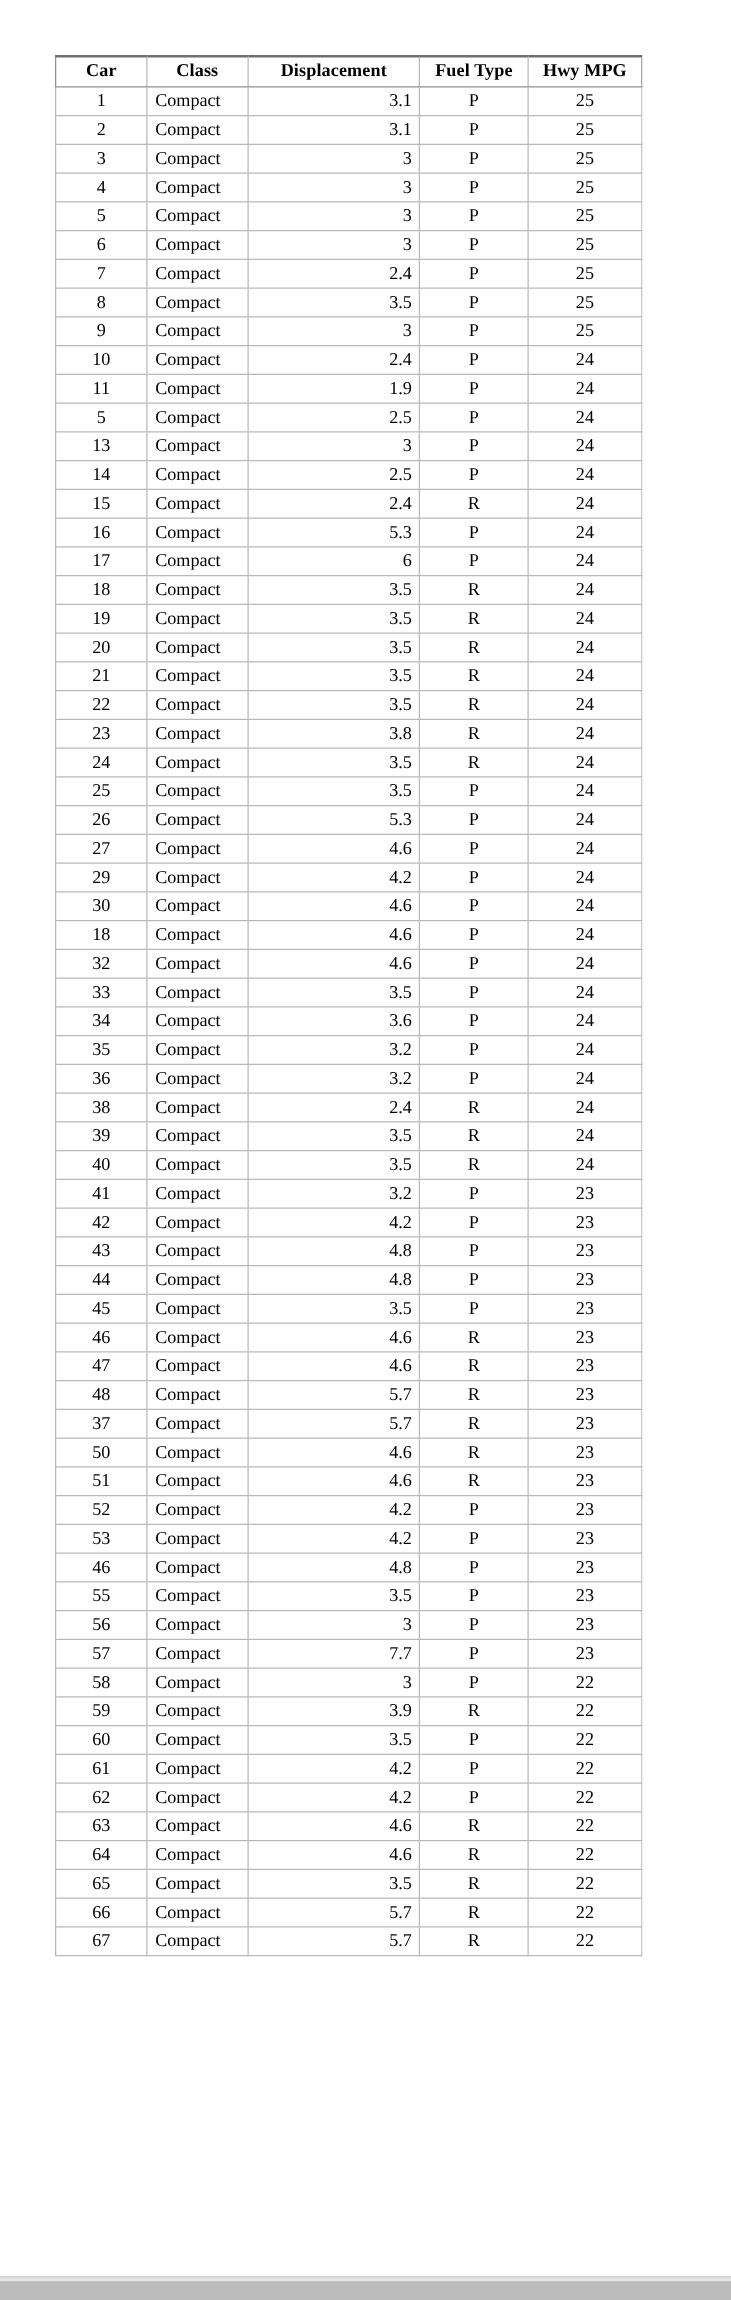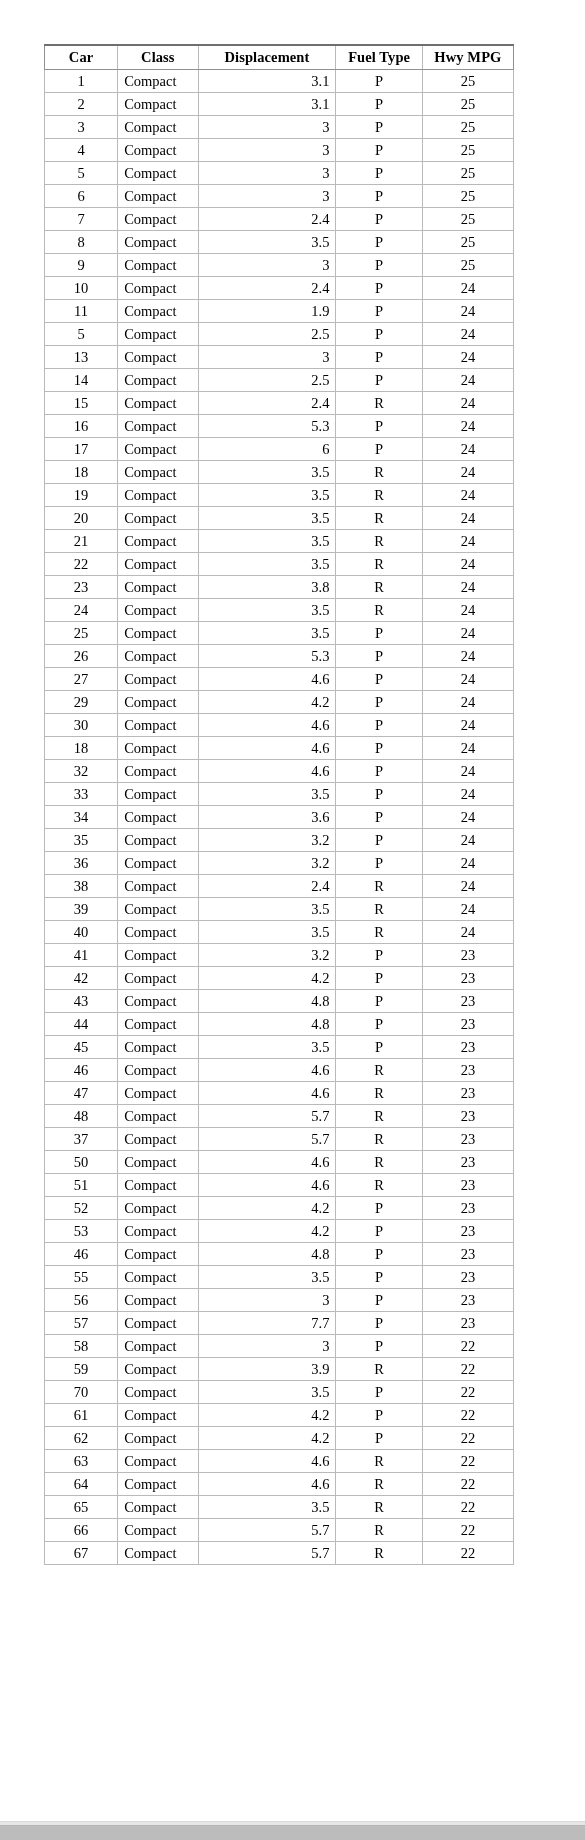--- a/index.html
+++ b/index.html
@@ -527,21 +527,21 @@
             <td class="cell-mpg">22</td>
           </tr>
           <tr>
             <td class="cell-car">59</td>
             <td class="cell-class">Compact</td>
             <td class="cell-disp">3.9</td>
             <td class="cell-fuel">R</td>
             <td class="cell-mpg">22</td>
           </tr>
           <tr>
-            <td class="cell-car">70</td>
+            <td class="cell-car">60</td>
             <td class="cell-class">Compact</td>
             <td class="cell-disp">3.5</td>
             <td class="cell-fuel">P</td>
             <td class="cell-mpg">22</td>
           </tr>
           <tr>
             <td class="cell-car">61</td>
             <td class="cell-class">Compact</td>
             <td class="cell-disp">4.2</td>
             <td class="cell-fuel">P</td>

